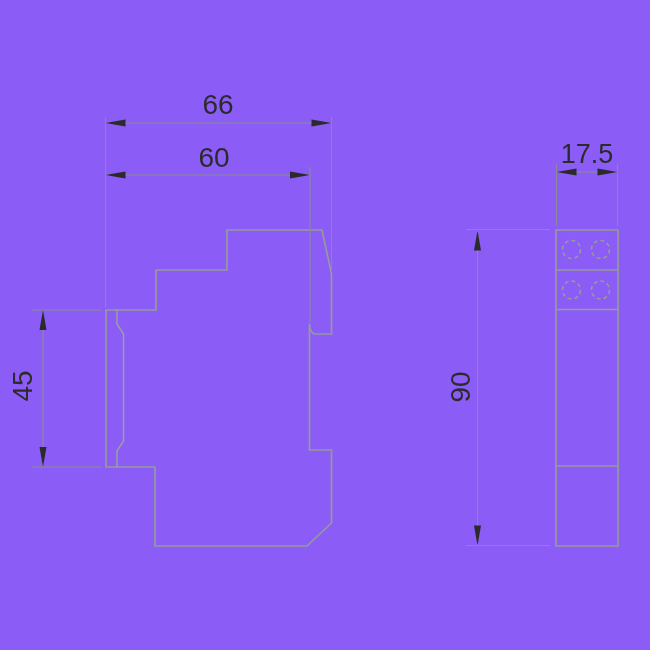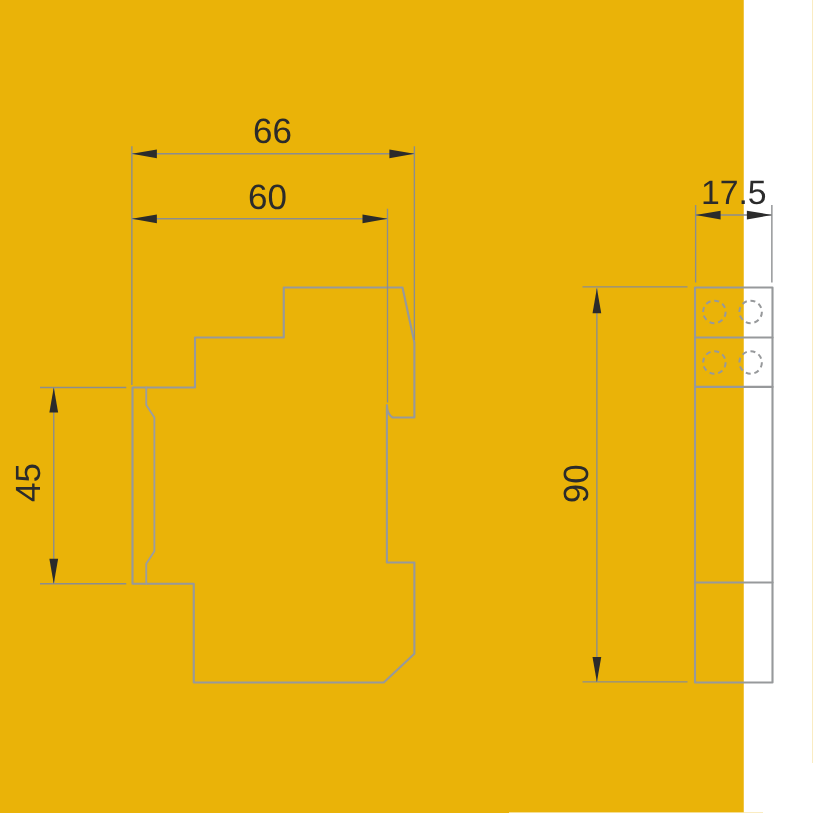--- a/index.html
+++ b/index.html
@@ -6,23 +6,23 @@
     margin: 0;
     padding: 0;
     background: #ffffff;
     width: 650px;
     height: 650px;
     overflow: hidden;
     font-family: "Liberation Sans", sans-serif;
   }
   .canvas-wrap {
     position: relative;
-    width: 595px;
+    width: 650px;
     height: 650px;
-    background: #eab308;
+    background: #8b5cf6;
   }
   svg { display: block; }
   .outline {
     fill: none;
     stroke: #97999b;
     stroke-width: 1.7;
     stroke-linejoin: round;
     stroke-linecap: round;
   }
   .inner-edge {

